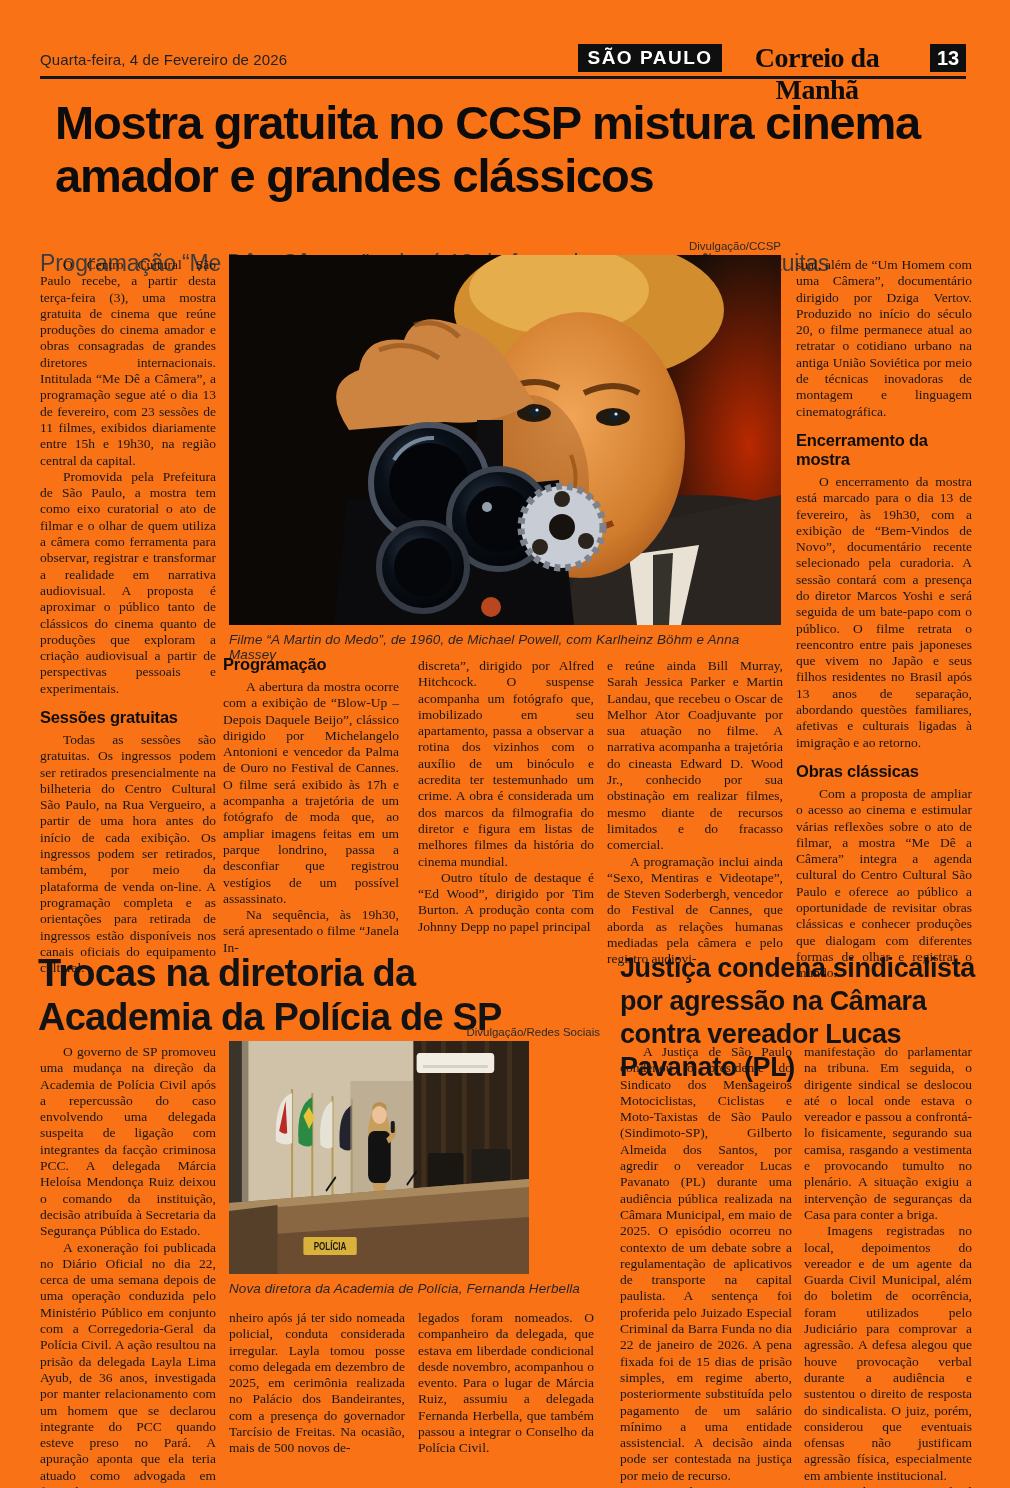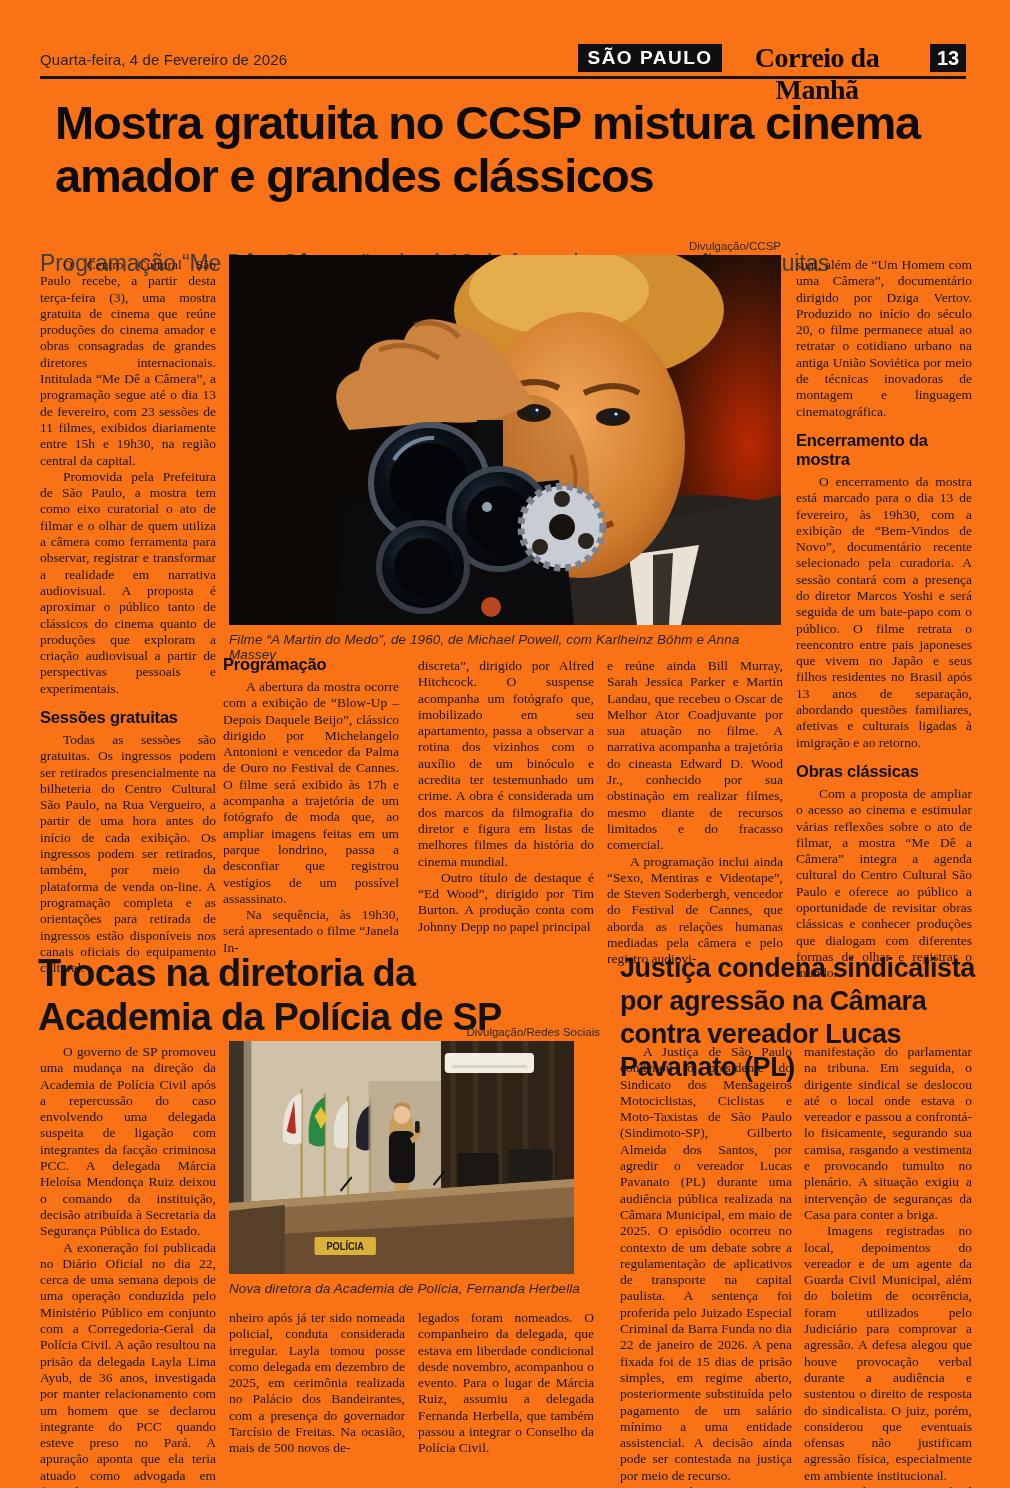--- a/index.html
+++ b/index.html
@@ -15,21 +15,21 @@
         display:flex;align-items:center;justify-content:center;font-weight:700;font-size:20px;}
   .hdr-rule{position:absolute;left:40px;top:76px;width:926px;height:3px;background:#151515;}
   
   .headline-main{position:absolute;left:38px;top:80px;width:940px;font-weight:700;font-size:47px;
         line-height:1.12;letter-spacing:-1.2px;color:#0c0c0c;}
   .deck{position:absolute;left:40px;top:202px;width:930px;font-size:23px;color:#3c3c3c;letter-spacing:-.2px;margin-top:48px;}
   .credit{position:absolute;text-align:right;font-size:11.5px;color:#2a2a2a;}
   .credit1{left:229px;top:240px;width:552px;}
   .photo{position:absolute;overflow:hidden;background:#000;}
   .photo1{left:229px;top:255px;width:552px;height:370px;}
-  .photo2{left:229px;top:1041px;width:345px;height:233px;background:#cfc2a8;}
+  .photo2{left:229px;top:1041px;width:300px;height:233px;background:#cfc2a8;}
   .caption{position:absolute;font-style:italic;font-size:13.5px;color:#262626;letter-spacing:.1px;}
   .caption1{left:229px;top:632px;width:552px;}
   .caption2{left:229px;top:1281px;width:371px;}
   
   .col{position:absolute;width:176px;font-family:"Liberation Serif",serif;font-size:13.5px;line-height:16.3px;
         text-align:justify;color:#161616;}
   .col p{margin:0;text-indent:1.7em;}
   .col p.cont{text-indent:0;}
   .bodyhead{font-family:"Liberation Sans",sans-serif;font-weight:700;font-size:16.5px;line-height:1.15;
         margin:11px 0 5px;color:#0d0d0d;letter-spacing:-.2px;text-align:left;}

